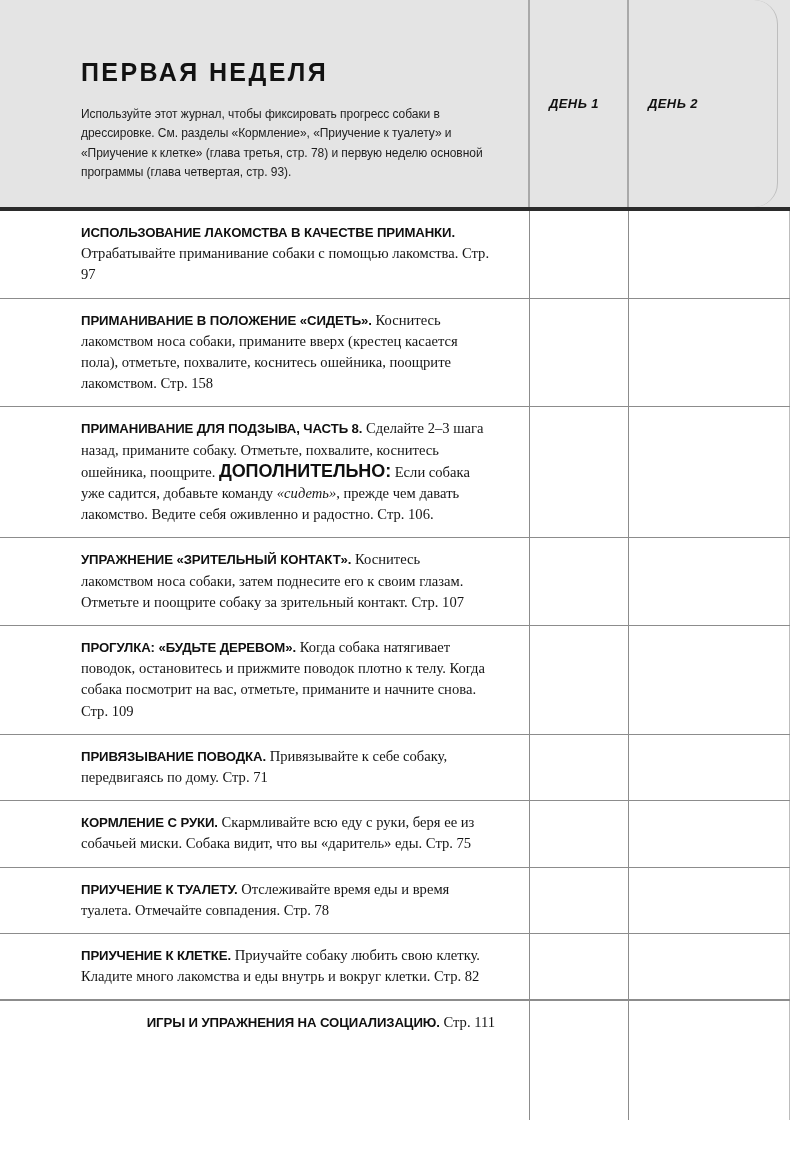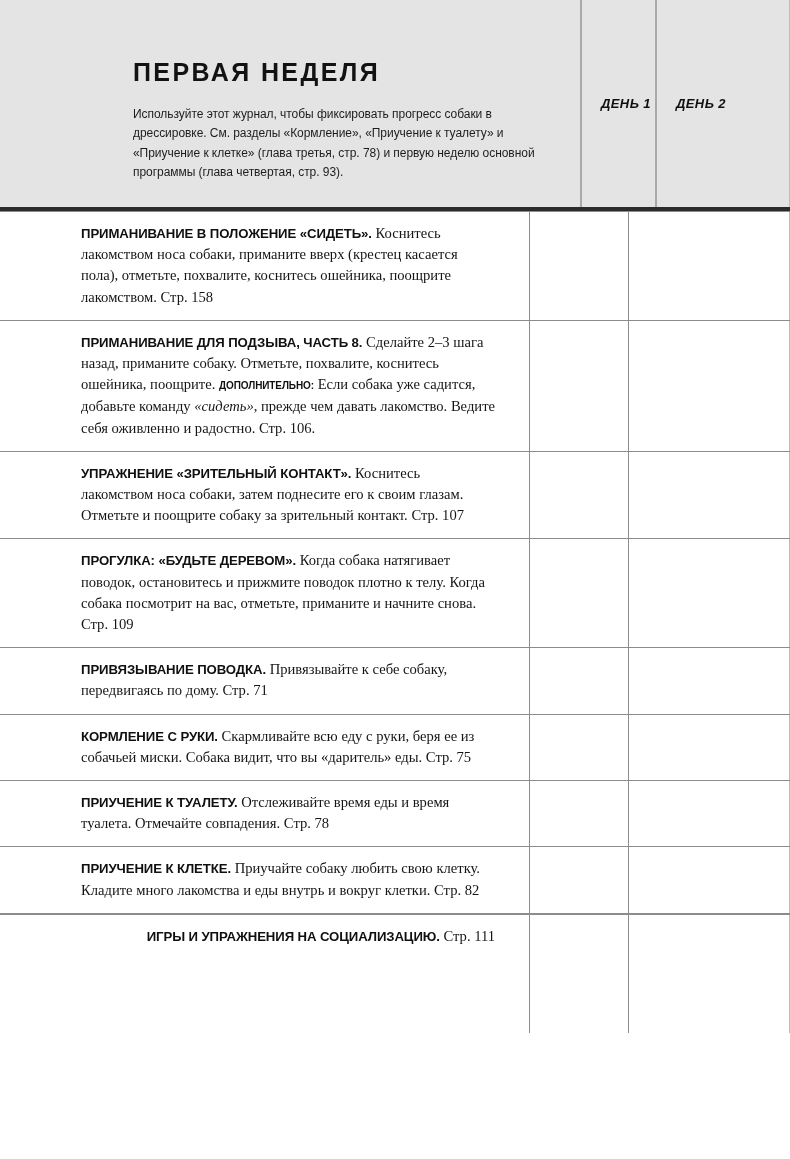--- a/index.html
+++ b/index.html
@@ -26,21 +26,20 @@
 
   
   .header-band {
     position: relative;
     display: flex;
     width: 790px;
     height: 211px;
     background: #e4e4e4;
     box-sizing: border-box;
     border-bottom: 4px solid #2b2b2b;
-    justify-content: flex-end;
   }
 
   .header-intro {
     width: 530px;
     box-sizing: border-box;
     padding: 60px 38px 0 81px;
     border-right: 2px solid #a9a9a9;
   }
 
   .page-title {
@@ -62,26 +61,27 @@
     letter-spacing: -0.05px;
   }
 
   .day-col {
     box-sizing: border-box;
     display: flex;
     align-items: center;
     padding-left: 19px;
   }
   .day-col.day1 {
-    width: 75px;
+    width: 99px;
     border-right: 2px solid #a9a9a9;
   }
   .day-col.day2 {
-    width: 133px;
+    width: 149px;
     border-right: 1px solid #bdbdbd;
+    border-radius: 24px;
   }
   .day-label {
     font-family: "Liberation Sans", sans-serif;
     font-weight: bold;
     font-style: italic;
     font-size: 13px;
     letter-spacing: 0.4px;
     color: #111111;
     white-space: nowrap;
   }
@@ -134,21 +134,21 @@
   .task-text .hd {
     font-family: "Liberation Sans", sans-serif;
     font-weight: bold;
     font-size: 13.2px;
     letter-spacing: -0.1px;
     color: #101010;
   }
   .task-text .sub {
     font-family: "Liberation Sans", sans-serif;
     font-weight: bold;
-    font-size: 10px;
+    font-size: 18px;
     letter-spacing: -0.1px;
     color: #101010;
   }
   .task-text i {
     font-style: italic;
   }
 
   
   .filler {
     display: flex;
@@ -174,20 +174,26 @@
       <span class="day-label">ДЕНЬ 1</span>
     </div>
     <div class="day-col day2">
       <span class="day-label">ДЕНЬ 2</span>
     </div>
   </div>
 
   <div class="rows">
 
     <div class="row">
+      <div class="cell-task">
+        <p class="task-text">
+          <span class="hd">ИСПОЛЬЗОВАНИЕ ЛАКОМСТВА В КАЧЕСТВЕ ПРИМАНКИ.</span>
+          <span>Отрабатывайте приманивание собаки с помощью лакомства. Стр. 97</span>
+        </p>
+      </div>
       <div class="cell-check d1"></div>
       <div class="cell-check d2"></div>
     </div>
 
     <div class="row">
       <div class="cell-task">
         <p class="task-text">
           <span class="hd">ПРИМАНИВАНИЕ В ПОЛОЖЕНИЕ «СИДЕТЬ».</span>
           <span>Коснитесь лакомством носа собаки, приманите вверх (крестец касается пола), отметьте, похвалите, коснитесь ошейника, поощрите лакомством. Стр. 158</span>
         </p>

